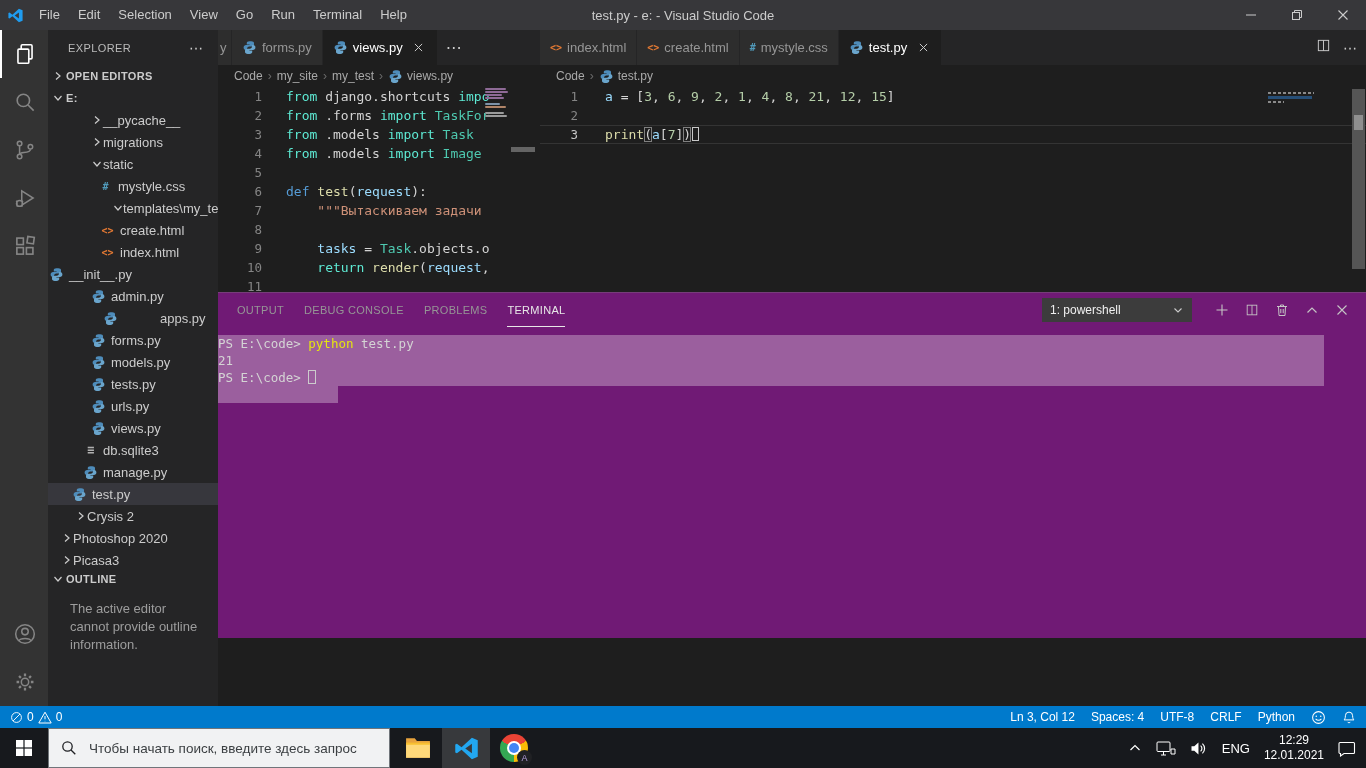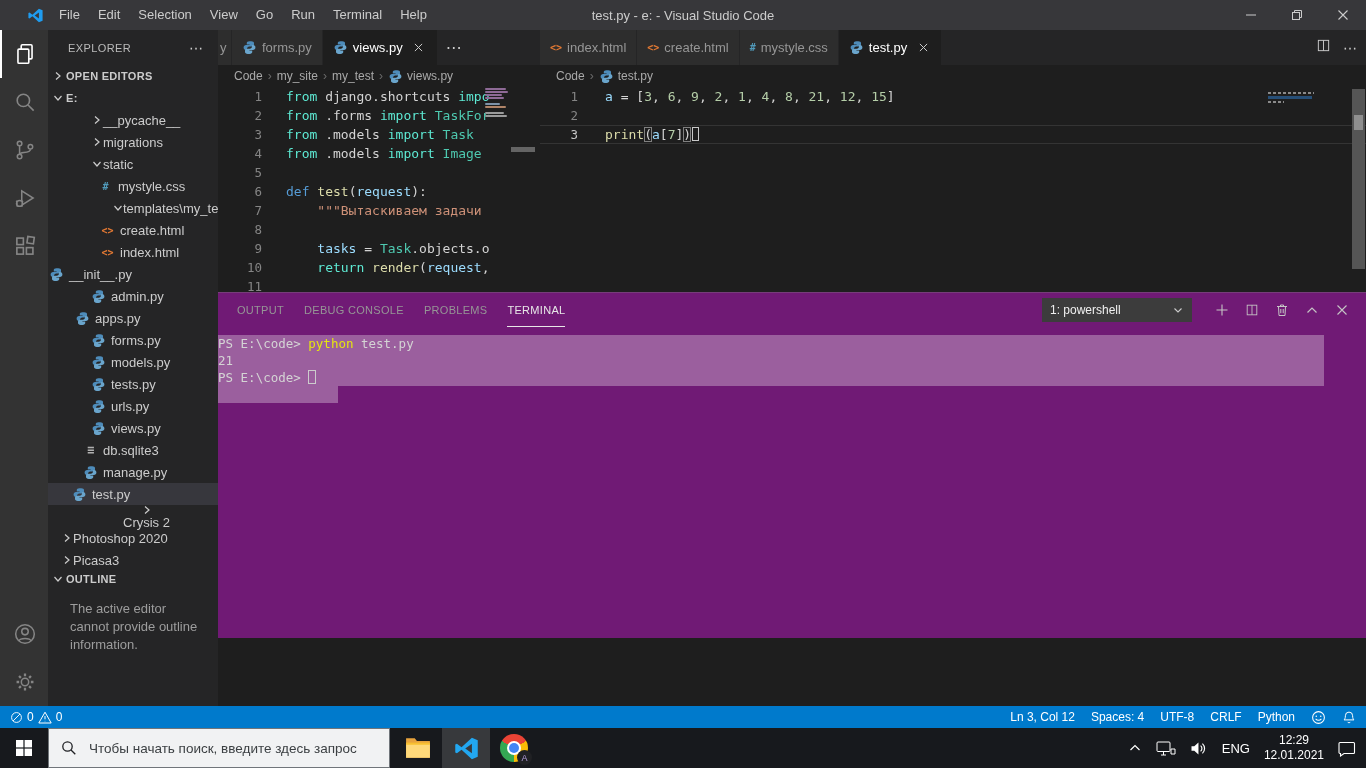--- a/index.html
+++ b/index.html
@@ -1,21 +1,21 @@
 <!DOCTYPE html>
 <html><head>
 <meta charset="utf-8">
 <style>
   * { margin:0; padding:0; box-sizing:border-box; }
   html,body { width:1366px; height:768px; overflow:hidden; background:#1e1e1e;
     font-family:"Liberation Sans", sans-serif; }
   .screen { position:relative; width:1366px; height:768px; }
 
   
-  .titlebar { height:30px; background:#37373a; display:flex; align-items:center; position:relative;padding-left:20px; }
+  .titlebar { height:30px; background:#37373a; display:flex; align-items:center; position:relative; }
   .tb-logo { width:30px; display:flex; justify-content:center; }
   .menu-item { color:#cccccc; font-size:13px; padding:0 9px; line-height:30px; cursor:default; }
   .tb-title { position:absolute; left:0; right:0; text-align:center; color:#cccccc; font-size:13px; pointer-events:none; }
   .win-controls { position:absolute; right:0; top:0; display:flex; }
   .win-btn { width:46px; height:30px; display:flex; align-items:center; justify-content:center; }
 
   
   .main { display:flex; height:676px; }
 
   .activitybar { width:48px; background:#333333; display:flex; flex-direction:column; align-items:center; }
@@ -294,21 +294,21 @@
           </div>
           <div class="tree-row" style="padding-left: 42px;">
             <span class="ficon">
               <svg width="15" height="15" viewBox="0 0 16 16">
                 <path fill="#4e8cba" d="M7.9 1.2c-1.8 0-2.8.8-2.8 2v1.6h3v.6H4.3c-1.4 0-2.6 1-2.6 2.7 0 1.6 1 2.7 2.4 2.7h1.2V9.2c0-1.3 1.1-2.4 2.5-2.4h3c1.1 0 2-.9 2-2V3.2c0-1.2-1.1-2-2.9-2z"></path>
                 <path fill="#6aa5cc" d="M8.1 14.8c1.8 0 2.8-.8 2.8-2v-1.6h-3v-.6h3.8c1.4 0 2.6-1 2.6-2.7 0-1.6-1-2.7-2.4-2.7h-1.2v1.6c0 1.3-1.1 2.4-2.5 2.4h-3c-1.1 0-2 .9-2 2v1.6c0 1.2 1.1 2 2.9 2z"></path>
               </svg>
             </span>
             <span>admin.py</span>
           </div>
-          <div class="tree-row" style="padding-left: 26px;">
+          <div class="tree-row" style="padding-left: 54px; gap: 37px;">
             <span class="ficon">
               <svg width="15" height="15" viewBox="0 0 16 16">
                 <path fill="#4e8cba" d="M7.9 1.2c-1.8 0-2.8.8-2.8 2v1.6h3v.6H4.3c-1.4 0-2.6 1-2.6 2.7 0 1.6 1 2.7 2.4 2.7h1.2V9.2c0-1.3 1.1-2.4 2.5-2.4h3c1.1 0 2-.9 2-2V3.2c0-1.2-1.1-2-2.9-2z"></path>
                 <path fill="#6aa5cc" d="M8.1 14.8c1.8 0 2.8-.8 2.8-2v-1.6h-3v-.6h3.8c1.4 0 2.6-1 2.6-2.7 0-1.6-1-2.7-2.4-2.7h-1.2v1.6c0 1.3-1.1 2.4-2.5 2.4h-3c-1.1 0-2 .9-2 2v1.6c0 1.2 1.1 2 2.9 2z"></path>
               </svg>
             </span>
             <span>apps.py</span>
           </div>
           <div class="tree-row" style="padding-left: 42px;">
             <span class="ficon">
@@ -372,21 +372,21 @@
           </div>
           <div class="tree-row selected" style="padding-left: 23px;">
             <span class="ficon">
               <svg width="15" height="15" viewBox="0 0 16 16">
                 <path fill="#4e8cba" d="M7.9 1.2c-1.8 0-2.8.8-2.8 2v1.6h3v.6H4.3c-1.4 0-2.6 1-2.6 2.7 0 1.6 1 2.7 2.4 2.7h1.2V9.2c0-1.3 1.1-2.4 2.5-2.4h3c1.1 0 2-.9 2-2V3.2c0-1.2-1.1-2-2.9-2z"></path>
                 <path fill="#6aa5cc" d="M8.1 14.8c1.8 0 2.8-.8 2.8-2v-1.6h-3v-.6h3.8c1.4 0 2.6-1 2.6-2.7 0-1.6-1-2.7-2.4-2.7h-1.2v1.6c0 1.3-1.1 2.4-2.5 2.4h-3c-1.1 0-2 .9-2 2v1.6c0 1.2 1.1 2 2.9 2z"></path>
               </svg>
             </span>
             <span>test.py</span>
           </div>
-          <div class="tree-row" style="padding-left: 27px; flex-direction: column;">
+          <div class="tree-row" style="padding-left: 27px;">
             <span class="chev">
               <svg width="10" height="10" viewBox="0 0 10 10">
                 <path d="M3 1.5l4 3.5-4 3.5" stroke="#cccccc" fill="none" stroke-width="1.2"></path>
               </svg>
             </span>
             <span>Crysis 2</span>
           </div>
           <div class="tree-row" style="padding-left: 13px;">
             <span class="chev">
               <svg width="10" height="10" viewBox="0 0 10 10">

